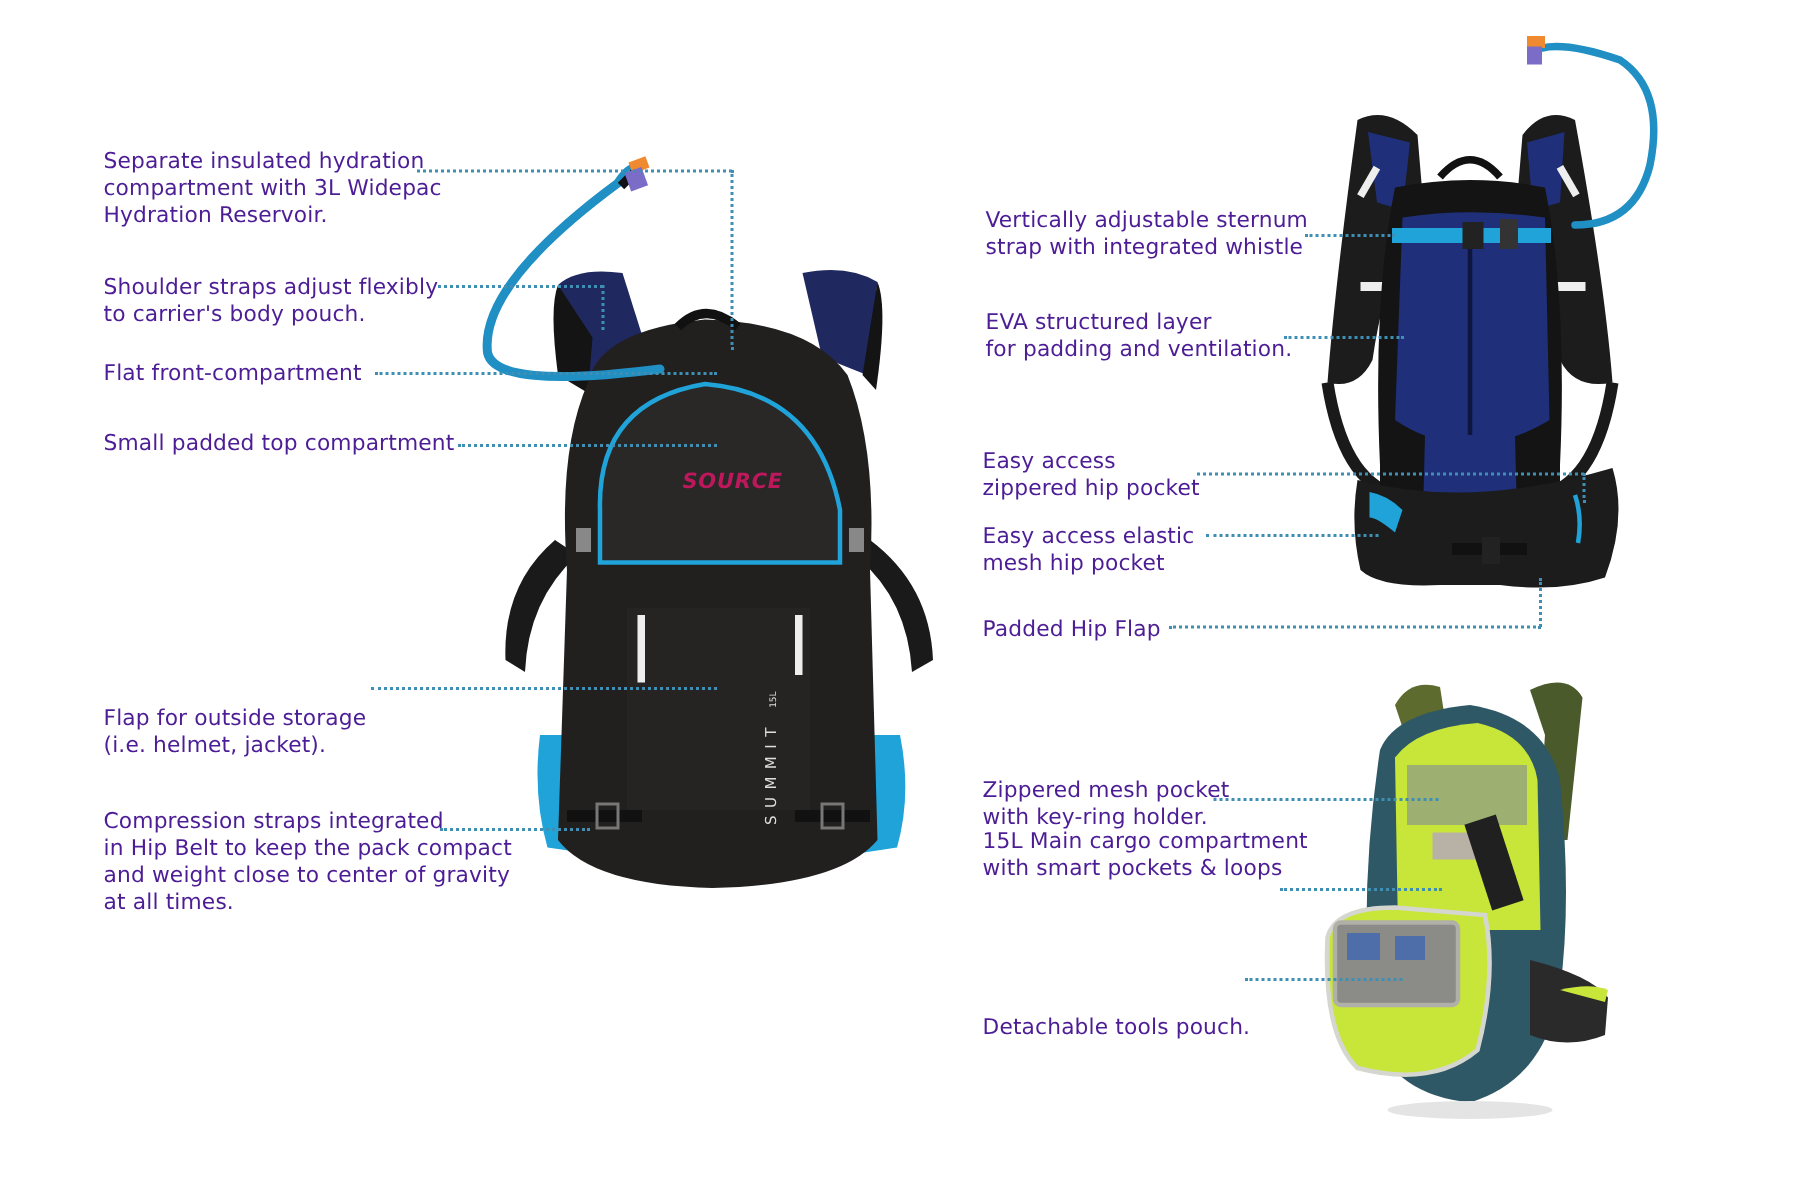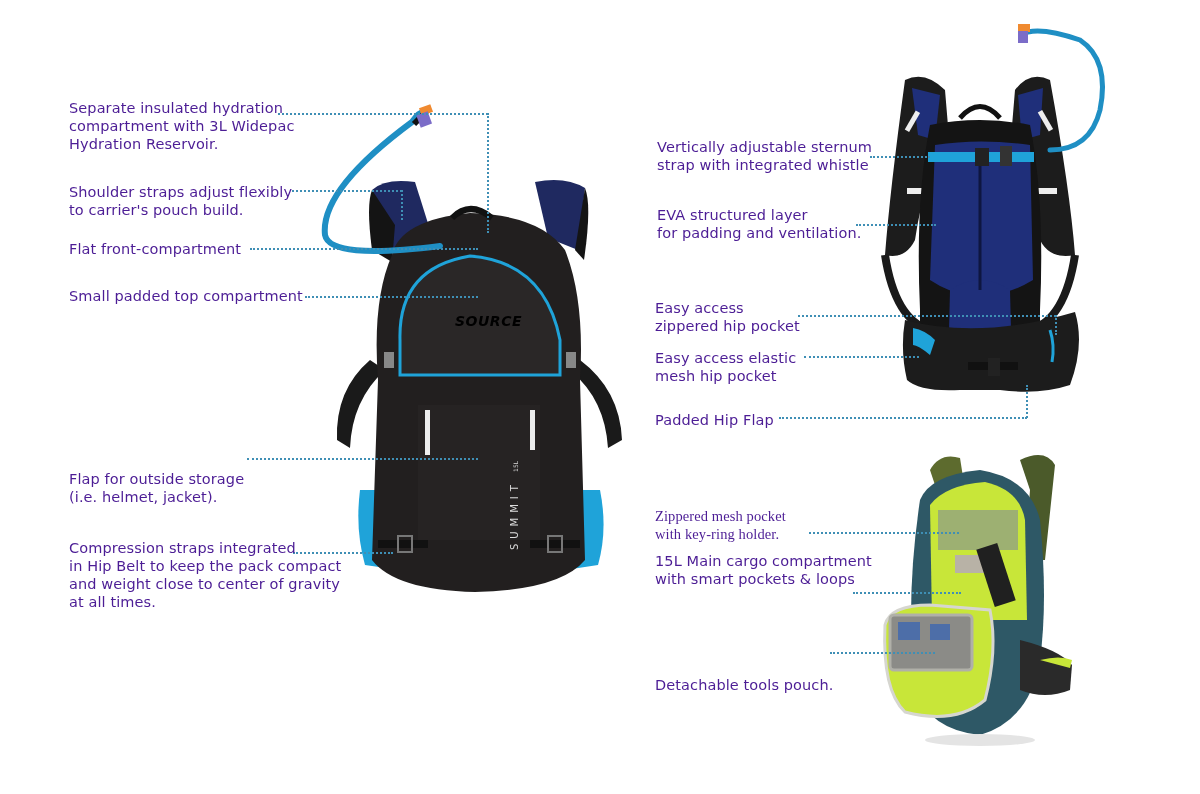--- a/index.html
+++ b/index.html
@@ -40,21 +40,21 @@
   <rect x="548" y="536" width="14" height="16" fill="none" stroke="#777" stroke-width="2"></rect>
 
   <rect x="384" y="352" width="10" height="16" fill="#888"></rect>
   <rect x="566" y="352" width="10" height="16" fill="#888"></rect>
 
   <path d="M426 112 Q420 110 412 122 Q320 190 325 235 Q330 260 440 246" fill="none" stroke="#1f8fc4" stroke-width="6" stroke-linecap="round"></path>
   <path d="M426 112 L414 124" stroke="#111" stroke-width="6"></path>
   <rect x="420" y="106" width="12" height="8" fill="#f08a30" transform="rotate(-20 426 110)"></rect>
   <rect x="418" y="113" width="12" height="13" fill="#7b6cc8" transform="rotate(-20 424 119)"></rect>
 </svg>
-<div style="position:absolute;left:455px;top:313px;color:#000000;font-weight:bold;font-style:italic;font-size:14px;font-family:'DejaVu Sans',sans-serif;letter-spacing:0.5px;text-align:center;">SOURCE</div>
+<div style="position:absolute;left:455px;top:313px;color:#be185d;font-weight:bold;font-style:italic;font-size:14px;font-family:'DejaVu Sans',sans-serif;letter-spacing:0.5px;text-align:center;">SOURCE</div>
 <div style="position:absolute;left:470px;top:500px;transform:rotate(-90deg);transform-origin:center;color:#ddd;font-size:10px;letter-spacing:5px;font-family:'DejaVu Sans',sans-serif;white-space:nowrap;">
   <span>SUMMIT</span>
   <span style="font-size:6px;letter-spacing:0;">15L</span>
 </div>
 
 <svg width="1200" height="794" style="left:0;top:0;" viewBox="0 0 1200 794">
 
   <path d="M905 80 Q925 70 945 90 L950 150 Q925 170 915 240 Q905 260 885 255 Q890 190 905 80 Z" fill="#1c1c1c"></path>
   <path d="M1050 80 Q1030 70 1015 90 L1010 150 Q1030 170 1040 240 Q1050 260 1075 255 Q1070 190 1050 80 Z" fill="#1c1c1c"></path>
   <path d="M912 88 L940 95 L935 140 L918 135 Z" fill="#1f2f7a"></path>
@@ -129,37 +129,37 @@
 <div class="vleader" style="left:1026px;top:385px;height:33px;"></div>
 
 <div class="leader" style="left:809px;top:532px;width:150px;"></div>
 <div class="leader" style="left:853px;top:592px;width:108px;"></div>
 <div class="leader" style="left:830px;top:652px;width:105px;"></div>
 
 <div class="callout" style="left:69px;top:99px;">Separate insulated hydration
 compartment with 3L Widepac
 Hydration Reservoir.</div>
 <div class="callout" style="left:69px;top:183px;">Shoulder straps adjust flexibly
-to carrier's pouch build.</div>
+to carrier's body pouch.</div>
 <div class="callout" style="left:69px;top:240px;">Flat front-compartment</div>
 <div class="callout" style="left:69px;top:287px;text-align:right;">Small padded top compartment</div>
 <div class="callout" style="left:69px;top:446px;margin-top:24px;">Flap for outside storage
 (i.e. helmet, jacket).</div>
 <div class="callout" style="left:69px;top:539px;">Compression straps integrated
 in Hip Belt to keep the pack compact
 and weight close to center of gravity
 at all times.</div>
 
 <div class="callout" style="left:657px;top:138px;">Vertically adjustable sternum
 strap with integrated whistle</div>
 <div class="callout" style="left:657px;top:206px;">EVA structured layer
 for padding and ventilation.</div>
 <div class="callout" style="left:655px;top:299px;">Easy access
 zippered hip pocket</div>
 <div class="callout" style="left:655px;top:349px;">Easy access elastic
 mesh hip pocket</div>
 <div class="callout" style="left:655px;top:411px;">Padded Hip Flap</div>
 
-<div class="callout" style="left:655px;top:507px;font-family:Liberation Serif, serif;">Zippered mesh pocket
+<div class="callout" style="left:655px;top:518px;">Zippered mesh pocket
 with key-ring holder.</div>
 <div class="callout" style="left:655px;top:552px;">15L Main cargo compartment
 with smart pockets &amp; loops</div>
 <div class="callout" style="left:655px;top:644px;margin-top:32px;">Detachable tools pouch.</div>
 
 </body></html>

